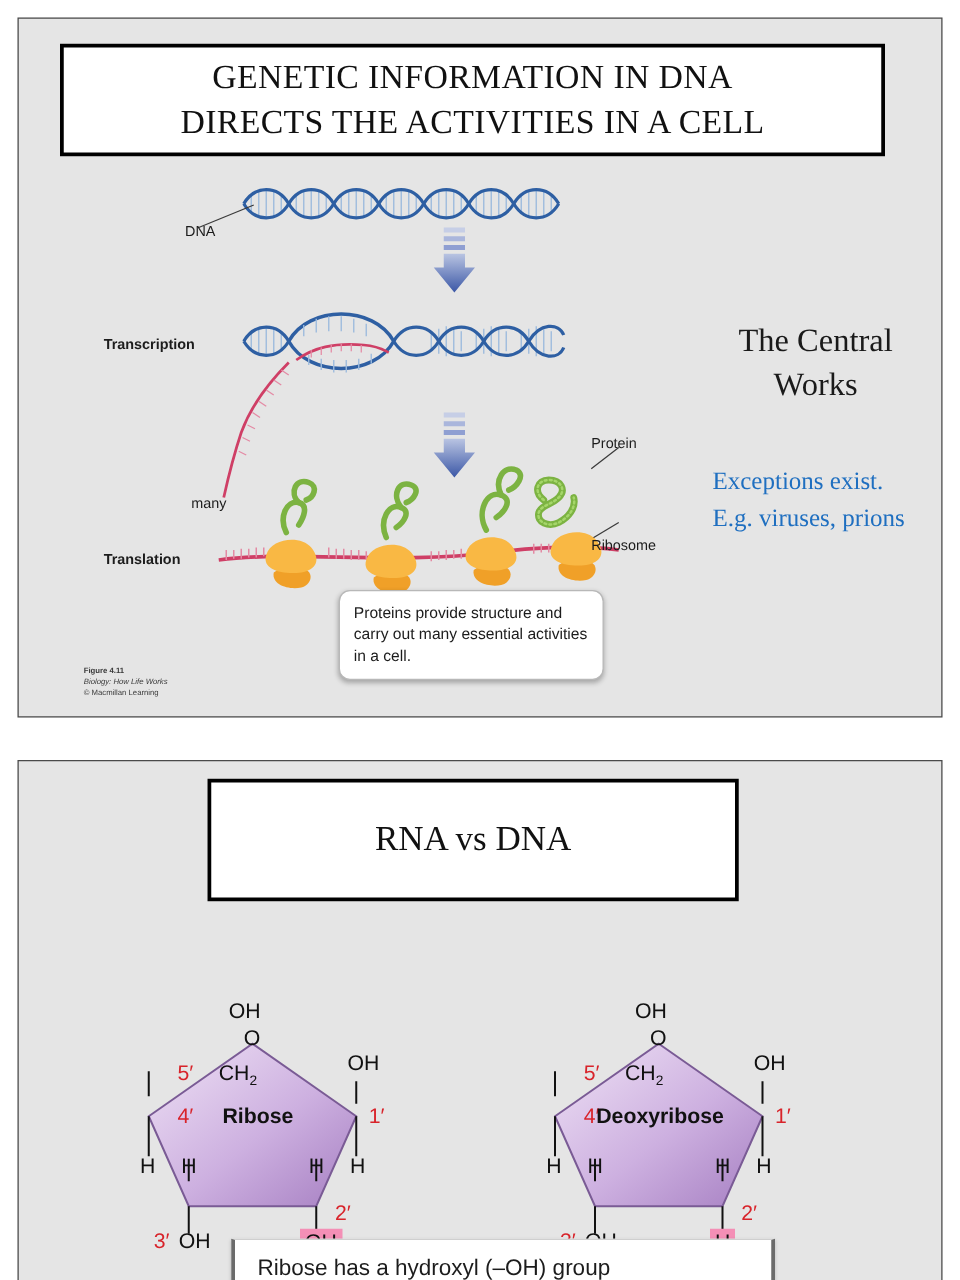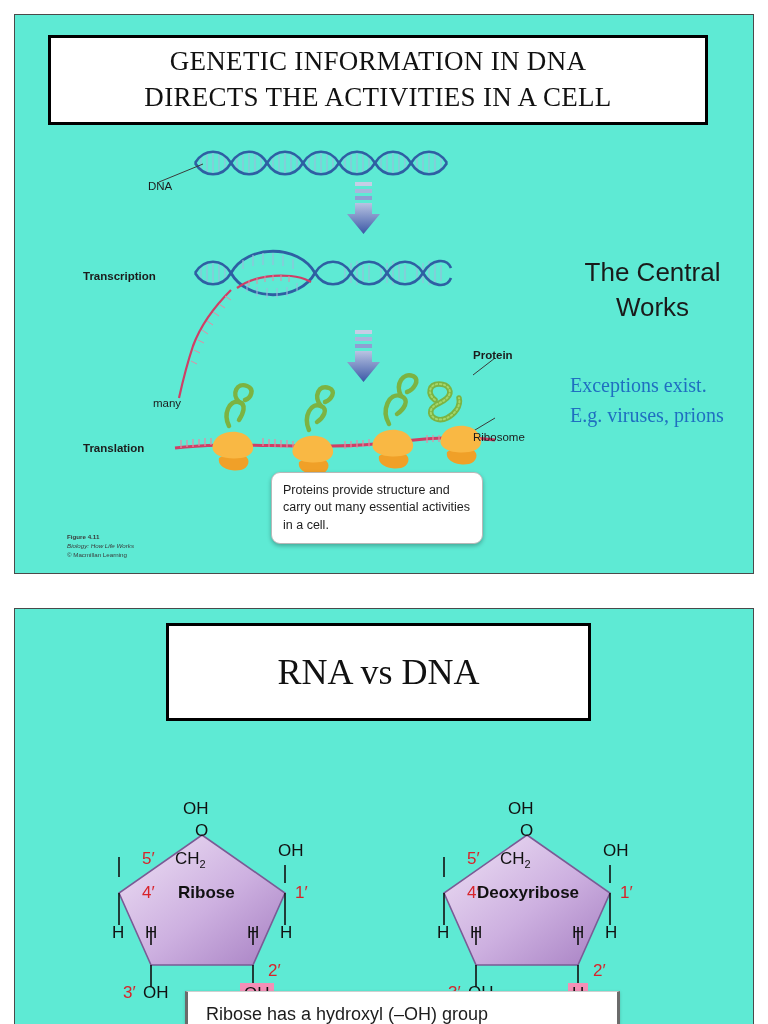--- a/index.html
+++ b/index.html
@@ -8,21 +8,21 @@
     width: 768px;
     height: 1024px;
     background: #ffffff;
     font-family: "Liberation Sans", sans-serif;
     overflow: hidden;
     position: relative;
   }
 
   .slide {
     position: absolute;
-    background: #5eead4;
+    background: #e5e5e5;
     border: 1px solid #4a4a4a;
     padding-left: 32px;
   }
 
   
   #slide-one { left: 14px; top: 14px; width: 740px; height: 560px; }
   #slide-two { left: 14px; top: 608px; width: 740px; height: 430px; }
 
   .title-box {
     position: absolute;
@@ -45,38 +45,38 @@
     letter-spacing: 0.3px;
     color: #111;
     white-space: nowrap;
   }
 
   #s2-title-box {
     left: 151px; top: 14px; width: 425px; height: 98px;
   }
   #s2-title-box .tline1 {
     font-family: "Liberation Serif", serif;
-    font-size: 36px;
+    font-size: 28px;
     color: #111;
     line-height: 1.3;
   }
   #s2-title-box .tline2 {
     font-family: "Liberation Serif", serif;
     font-size: 23px;
     color: #111;
     line-height: 1.35;
   }
 
   
   #dogma-heading {
     position: absolute;
     left: 545px;
     top: 240px;
     width: 185px;
-    font-family: Liberation Sans, sans-serif;
+    font-family: Liberation Serif, serif;
     font-size: 26px;
     line-height: 1.35;
     color: #1a1a1a;
     text-align: center;
   }
   #dogma-note {
     position: absolute;
     left: 555px;
     top: 355px;
     width: 160px;
@@ -93,21 +93,21 @@
     font-size: 11.5px;
     color: #1c1c1c;
     white-space: nowrap;
   }
   .fig-label.bold { font-weight: bold; font-size: 11.5px; }
 
   #lbl-dna       { left: 133px; top: 165px; }
   #lbl-transcription { left: 68px; top: 255px; }
   #lbl-mrna      { left: 138px; top: 382px; }
   #lbl-translation   { left: 68px; top: 427px; }
-  #lbl-protein   { left: 458px; top: 334px; font-weight: bold; }
+  #lbl-protein   { left: 458px; top: 334px; }
   #lbl-ribosome  { left: 458px; top: 416px; }
 
   
   #figure-art {
     position: absolute;
     left: 40px; top: 115px;
     width: 500px; height: 430px;
   }
 
   

